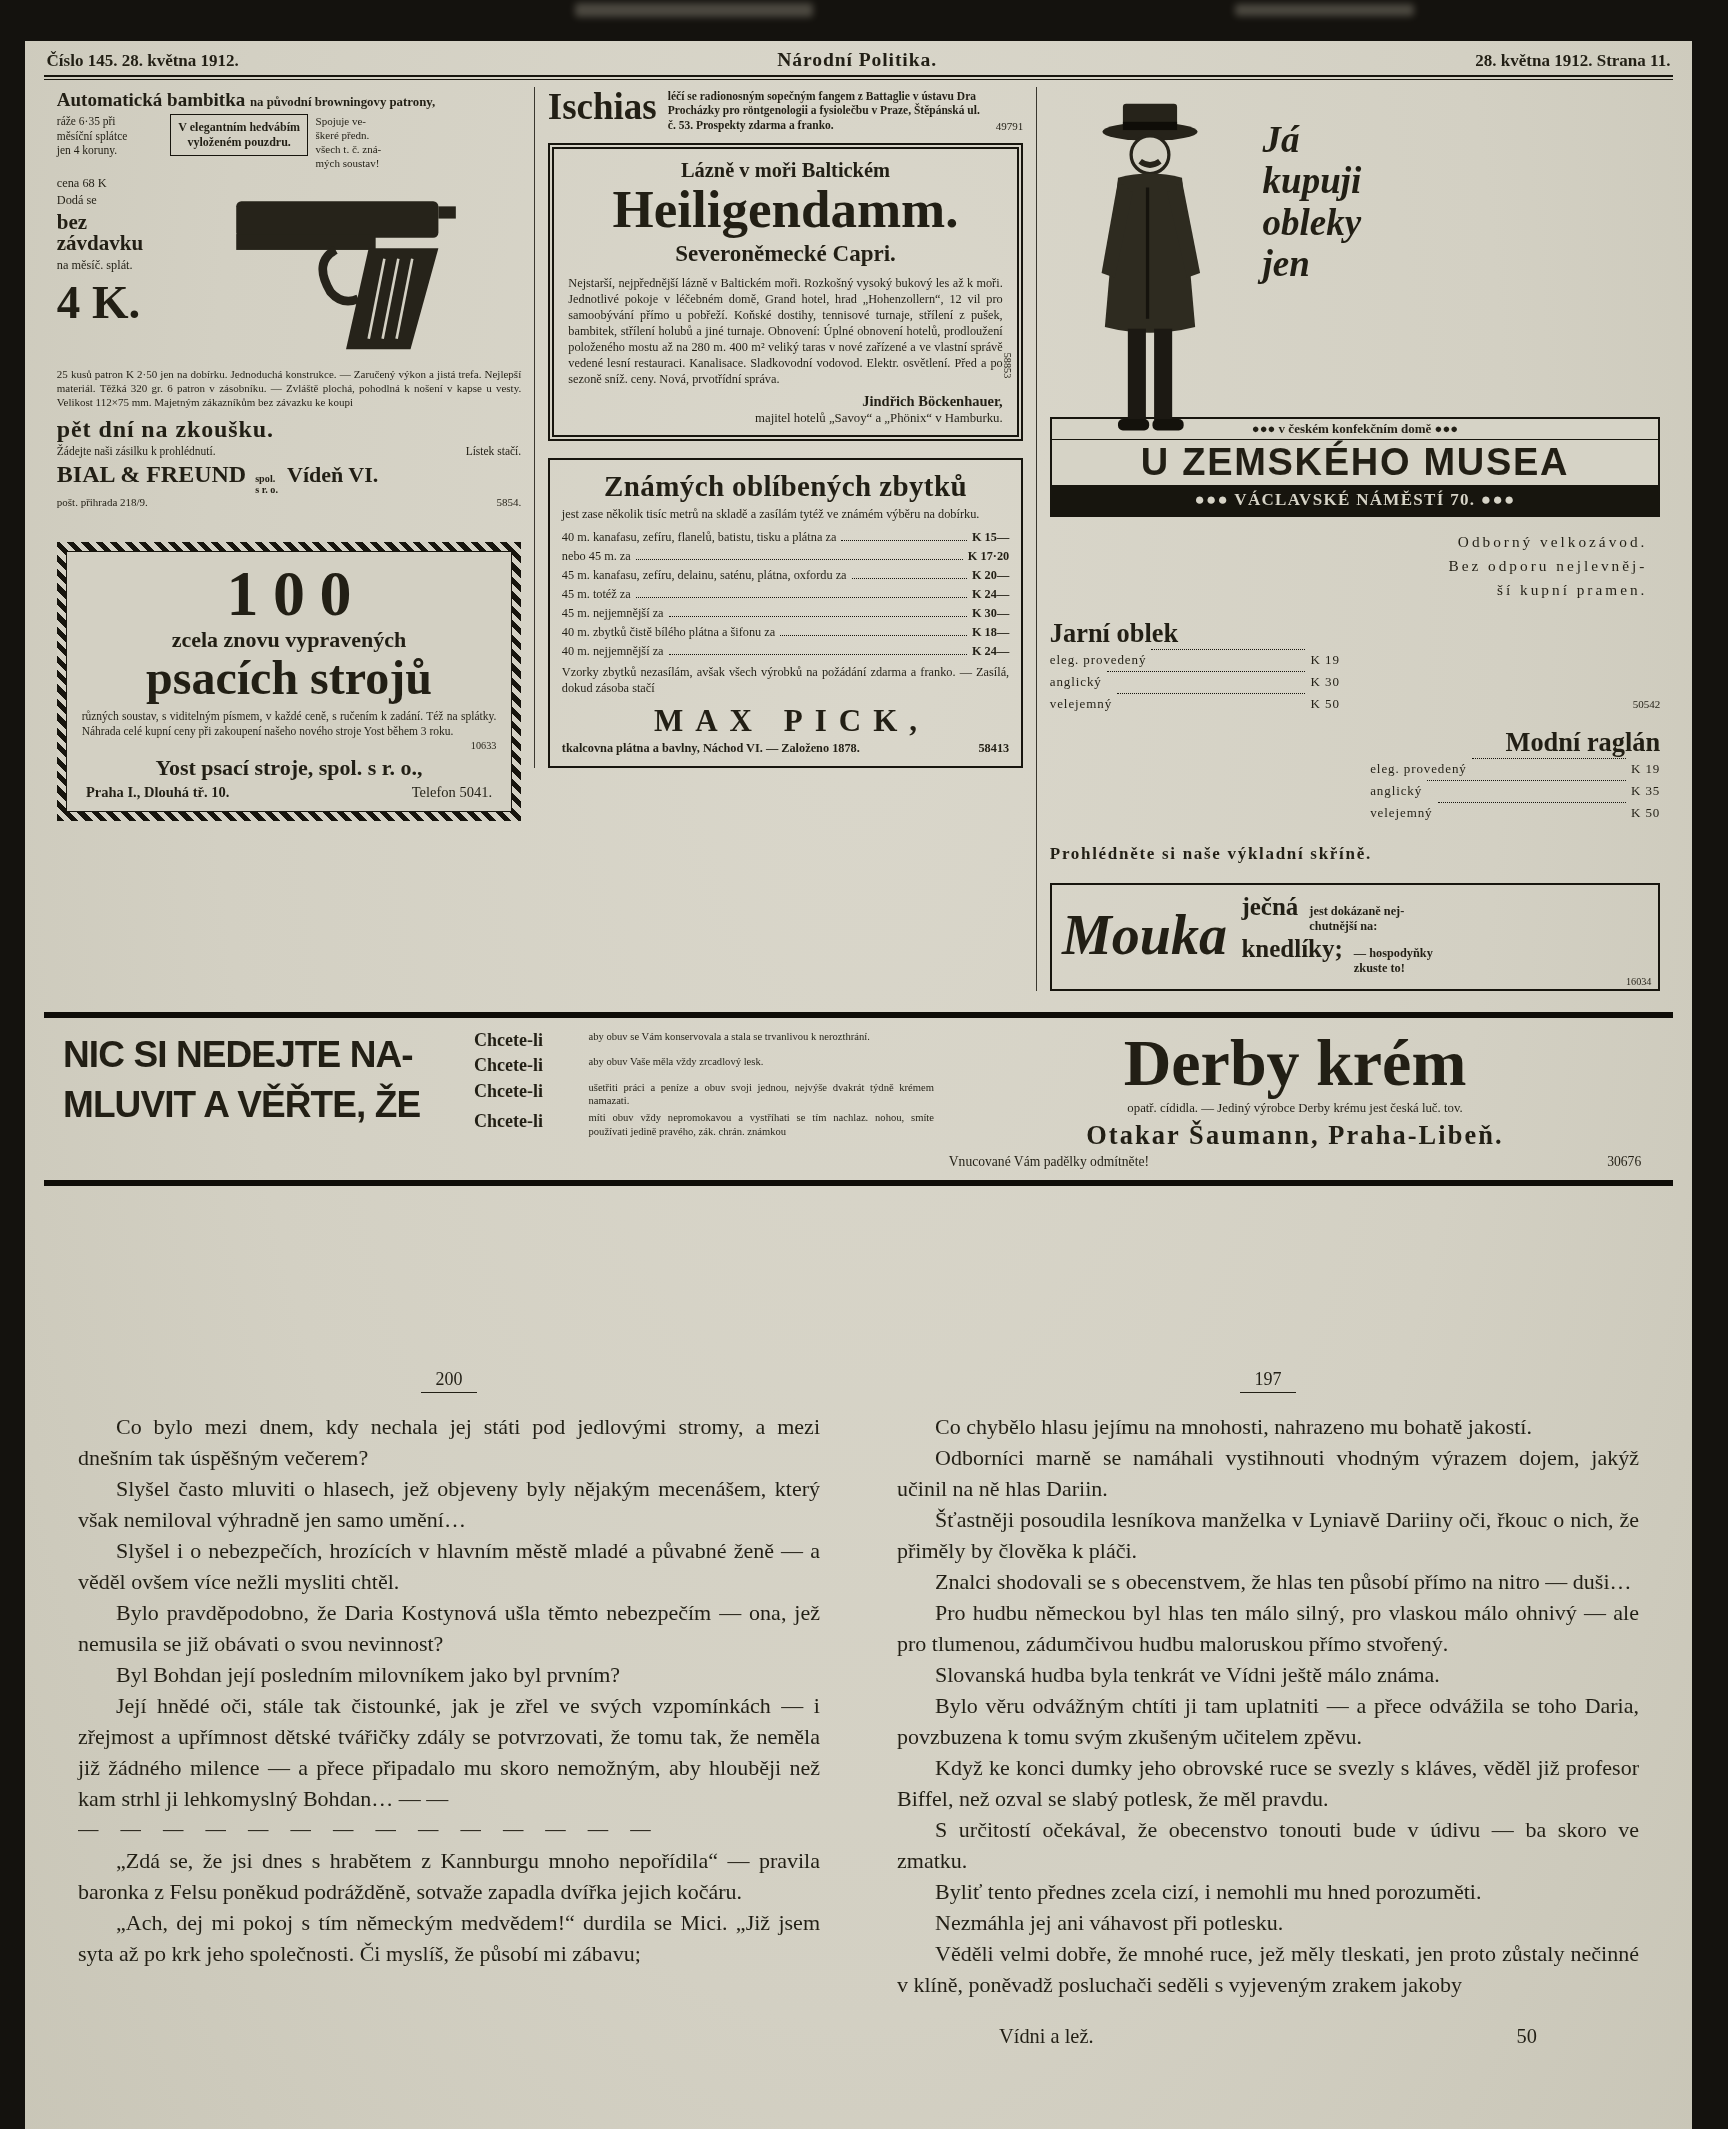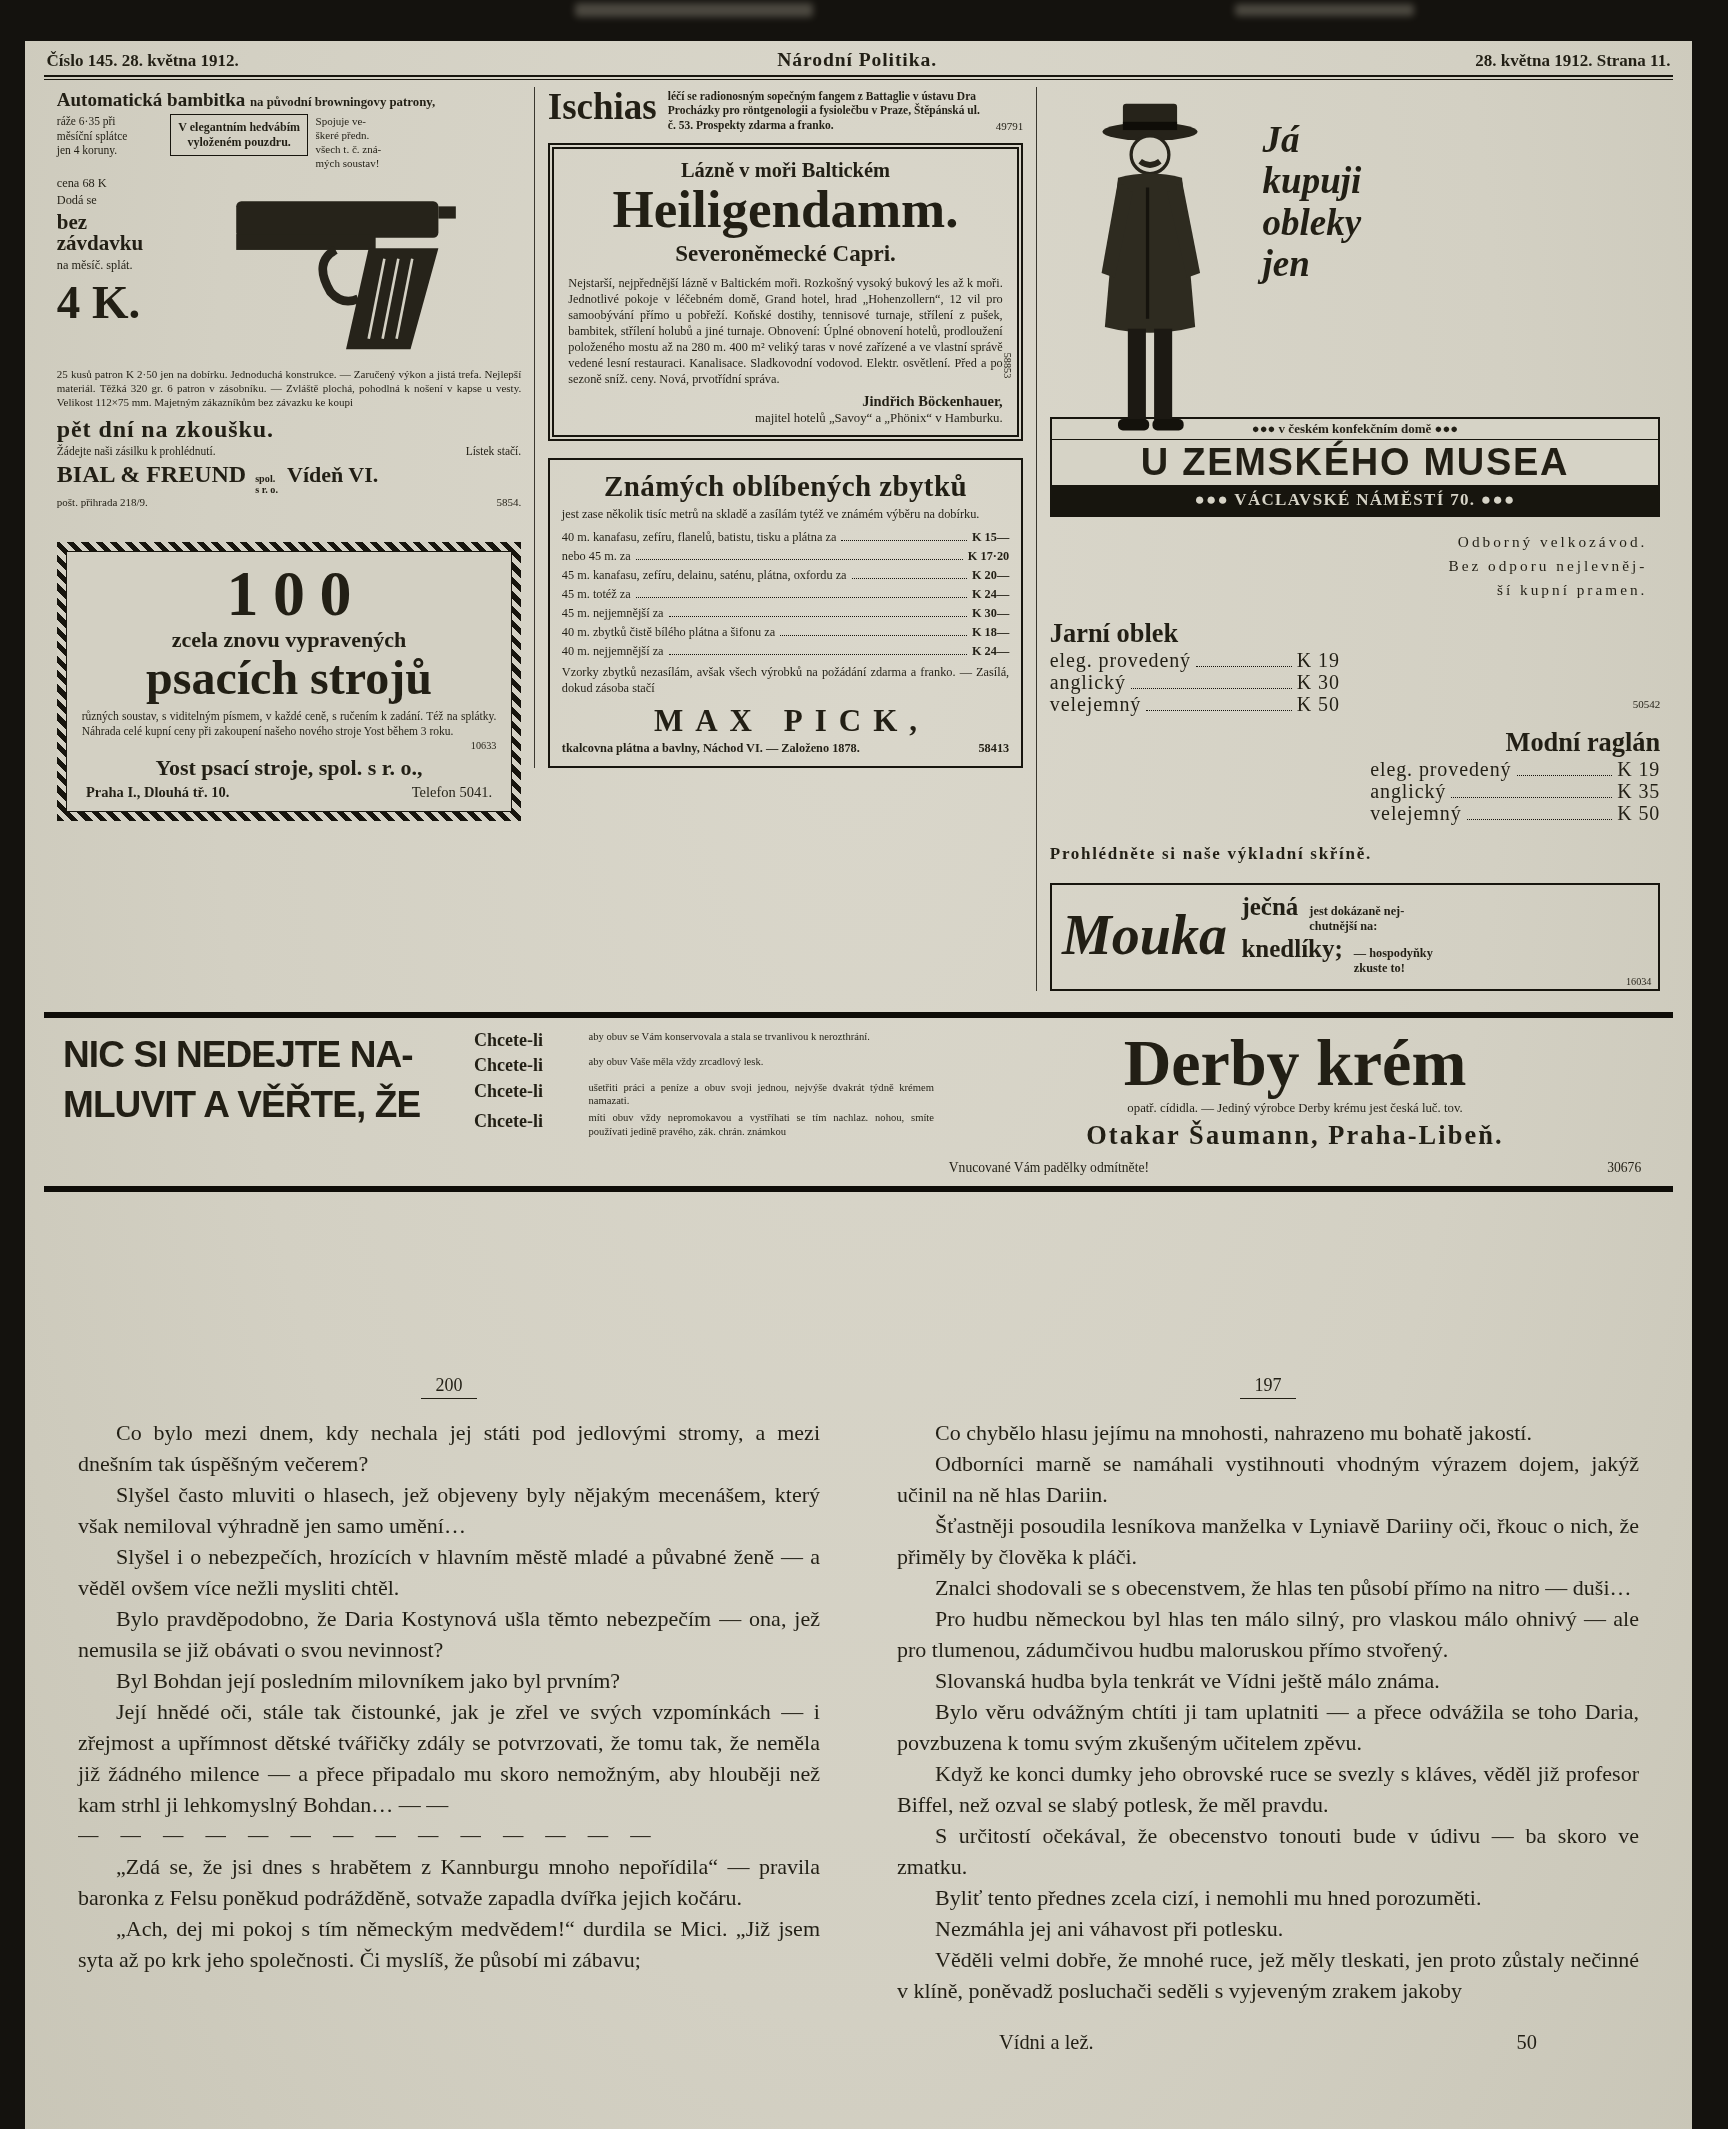--- a/index.html
+++ b/index.html
@@ -91,21 +91,21 @@
   .mu-man svg{width:200px;height:353px}
   .mu-speech{font-size:37px;font-weight:700;font-style:italic;line-height:1.12;padding-top:30px}
   .mu-banner{border:2.6px solid #17150e;text-align:center;margin-top:-25.6px;background:#d6d3c6}
   .mu-b1{font-size:13px;font-weight:700;padding:2px 0;border-bottom:1.7px solid #17150e}
   .mu-b2{font-size:38px;font-weight:800;letter-spacing:1.7px;padding:0.9px 0;font-family:"Liberation Sans","DejaVu Sans",sans-serif}
   .mu-b3{background:#17150e;color:#d6d3c6;font-size:17px;font-weight:700;padding:5.1px 0;letter-spacing:1.3px}
   .mu-tagline{font-size:15.3px;letter-spacing:3px;text-align:right;line-height:1.55;margin-top:12.8px;padding-right:12.8px}
   .mu-block{width:290px;margin-top:17px}
   .mu-block.right{margin-left:auto;text-align:right}
   .mu-block-title{font-size:26.4px;font-weight:800}
-  .mu-price-row{display:flex;align-items:flex-end;font-size:20px;letter-spacing:0.9px;line-height:22px}
+  .mu-price-row{display:flex;align-items:flex-start;font-size:13px;letter-spacing:0.9px;line-height:22px}
   .mu-num{font-size:11px;text-align:right;margin-top:-17px}
   .mu-closing{font-size:17px;font-weight:700;letter-spacing:1.7px;margin-top:19.6px}
 
   
   .mouka{border:2.1px solid #17150e;margin-top:19.6px;padding:7.7px 10.2px 12.8px;display:flex;gap:14.5px;align-items:center;position:relative}
   .mk-brand{font-size:56px;font-weight:800;line-height:1;font-style:italic}
   .mk-right{flex:1}
   .mk-row{display:flex;align-items:baseline;gap:11px}
   .mk-big{font-size:25px;font-weight:800}
   .mk-small{font-size:12.3px;font-weight:700;line-height:15.3px}
@@ -115,21 +115,21 @@
   .derby{margin-top:21px;border-top:6.8px solid #0f0d08;border-bottom:6.8px solid #0f0d08;padding:12px 19px 10.2px;display:flex;gap:2px;align-items:flex-start}
   .db-left{width:409px;font-family:"Liberation Sans","DejaVu Sans",sans-serif;font-weight:800;font-size:37px;line-height:1.35;letter-spacing:-0.9px}
   .db-mid{width:460px}
   .db-item{display:flex;gap:8.5px;margin-bottom:4.3px;align-items:flex-start}
   .db-label{font-size:18px;font-weight:800;width:106px;flex:none}
   .db-text{font-size:10.6px;line-height:13.2px;text-align:justify}
   .db-right{flex:1;text-align:center}
   .db-title{font-size:66px;font-weight:800;line-height:1}
   .db-note{font-size:12.8px;margin-top:5.1px}
   .db-firm{font-size:26.4px;font-weight:800;letter-spacing:2.1px;margin-top:3.4px}
-  .db-warning{display:flex;justify-content:space-between;font-size:13.6px;margin-top:9px;padding:0 12.8px}
+  .db-warning{display:flex;justify-content:space-between;font-size:13.6px;margin-top:3px;padding:0 12.8px}
 
   
   .novel{display:flex;gap:77px;padding:0 34px;margin-top:183px}
   .ncol{flex:1}
   .n-pageno{text-align:center;font-size:18px;margin-bottom:21px}
   .n-pageno span{border-bottom:1.3px solid #221f15;padding:0 14.5px 3.4px}
   .ncol p{font-size:22px;line-height:31px;text-align:justify;text-indent:38px}
   .n-divider{font-size:20.4px;letter-spacing:8.5px;white-space:nowrap;overflow:hidden;line-height:31px}
   .book-footer{display:flex;justify-content:space-between;padding:25.6px 102px 0;font-size:20.4px}
 </style>

